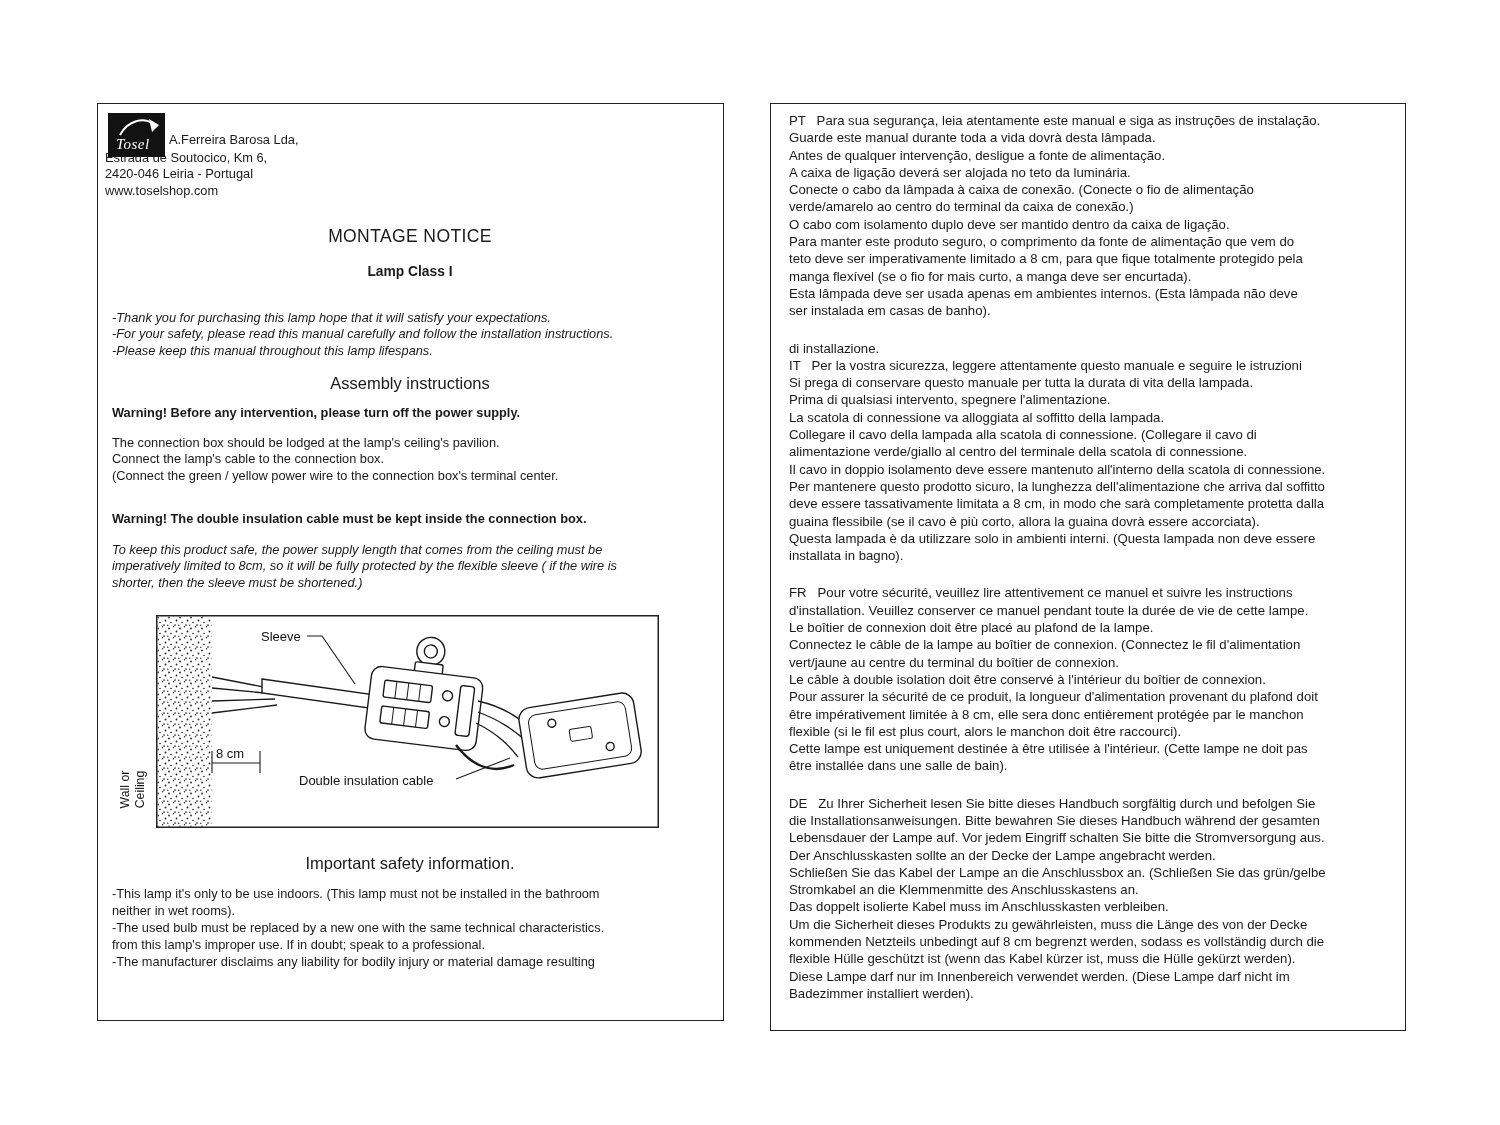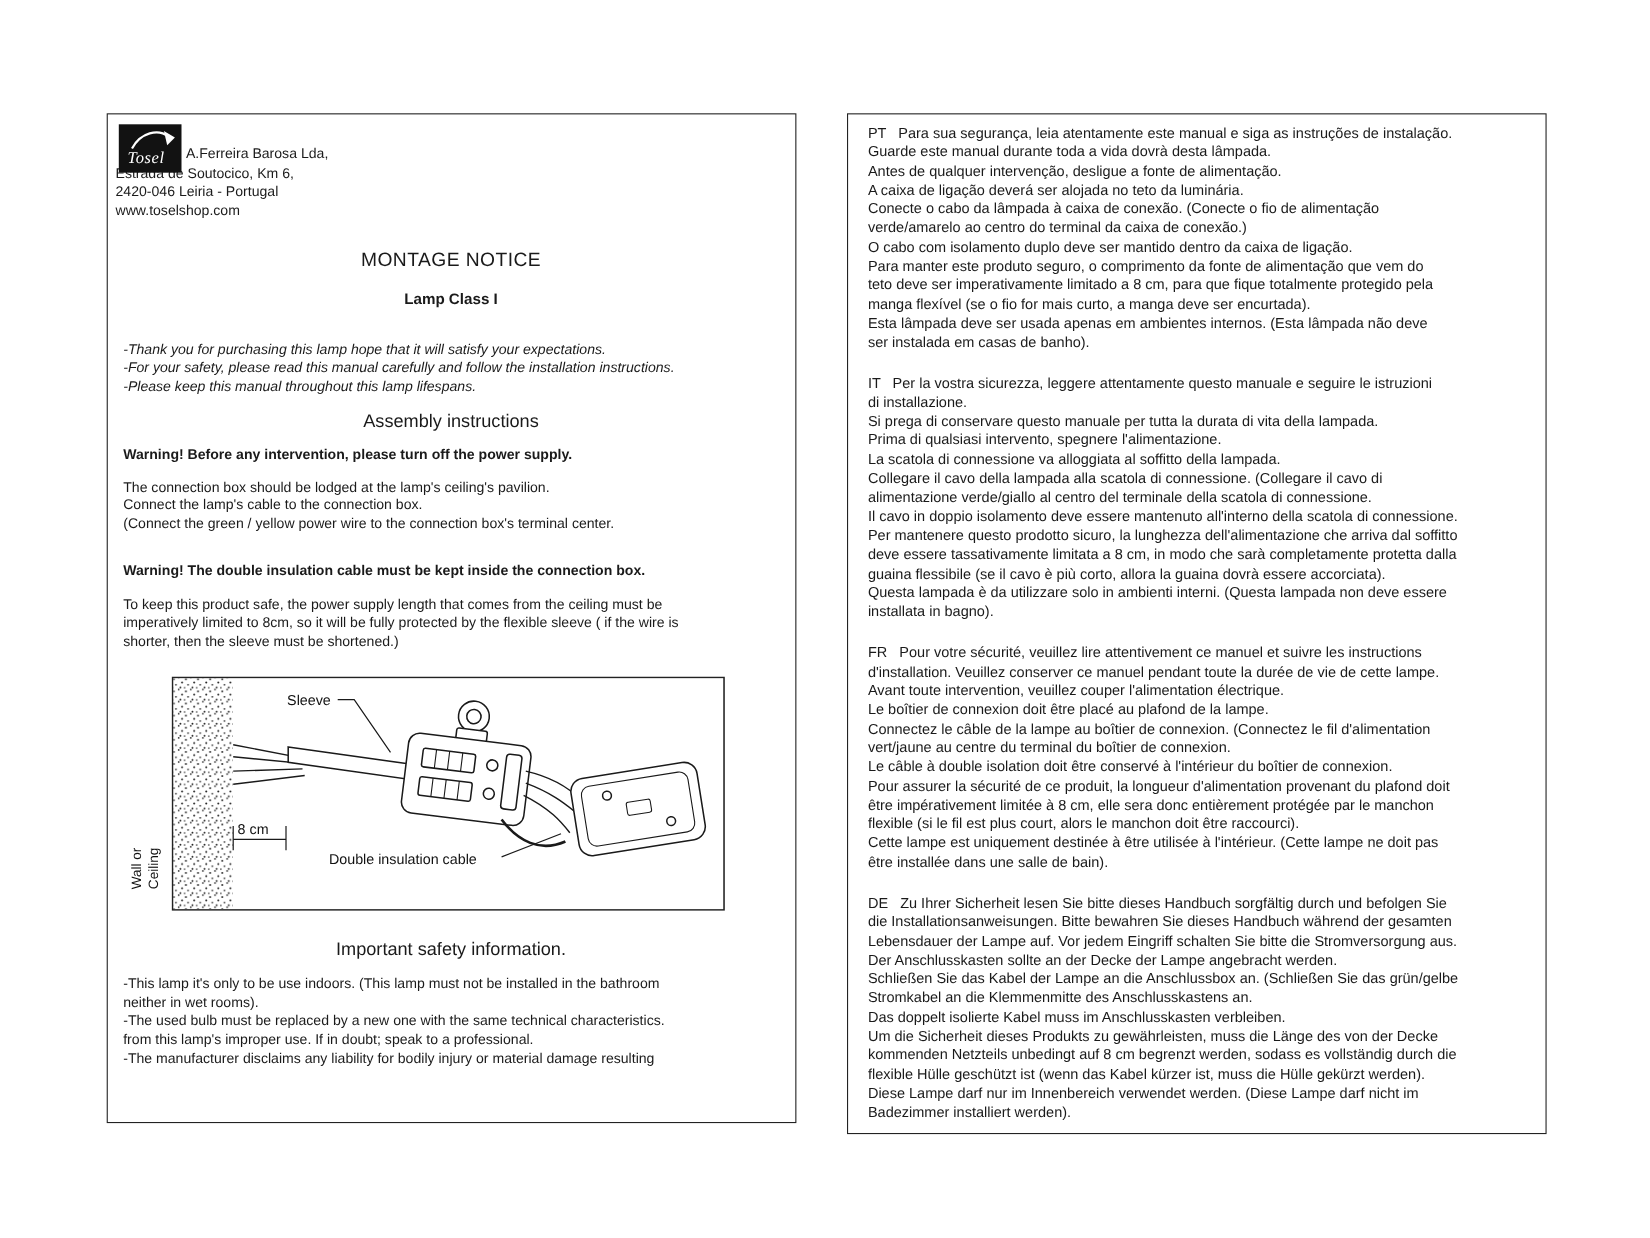--- a/index.html
+++ b/index.html
@@ -24,21 +24,21 @@
   .subtitle { margin-top:16px; text-align:center; font-size:13.8px; line-height:17px; font-weight:bold; }
 
   .tb { font-size:12.8px; }
   .tb div { line-height:16.5px; white-space:pre-wrap; }
   .intro { margin-top:30px; margin-left:7px;font-style:italic; }
   h3.centerhead { margin-top:14px; text-align:center; font-size:16.5px; line-height:21px; font-weight:normal; }
   .warn { margin-left:7px; font-size:12.8px; line-height:16.5px; font-weight:bold; }
   .warn1 { margin-top:11px; }
   .conn { margin-top:13px; margin-left:7px; }
   .warn2 { margin-top:27px; }
-  .len { margin-top:14px; margin-left:7px; }
+  .len { margin-top:14px; margin-left:7px;font-style:italic; }
   h3.safetyhead { margin-top:25px; }
   .safety { margin-top:11px; margin-left:7px; }
   .safety div { line-height:17px; }
 
   
   .diagram { position:relative; margin-top:24px; margin-left:51px; width:503px; height:213px; }
   .dsvg text { font-family:"Liberation Sans", sans-serif; font-size:13px; fill:#111; }
   .wall-label {
     position:absolute; left:-54px; top:160px; width:60px; text-align:center;
     font-size:12.3px; line-height:14.5px; transform:rotate(-90deg); color:#111;
@@ -190,38 +190,37 @@
         <div>Conecte o cabo da lâmpada à caixa de conexão. (Conecte o fio de alimentação</div>
         <div>verde/amarelo ao centro do terminal da caixa de conexão.)</div>
         <div>O cabo com isolamento duplo deve ser mantido dentro da caixa de ligação.</div>
         <div>Para manter este produto seguro, o comprimento da fonte de alimentação que vem do</div>
         <div>teto deve ser imperativamente limitado a 8 cm, para que fique totalmente protegido pela</div>
         <div>manga flexível (se o fio for mais curto, a manga deve ser encurtada).</div>
         <div>Esta lâmpada deve ser usada apenas em ambientes internos. (Esta lâmpada não deve</div>
         <div>ser instalada em casas de banho).</div>
       </div>
     <div class="lang-section">
+        <div>di installazione.</div>
         <div>IT   Per la vostra sicurezza, leggere attentamente questo manuale e seguire le istruzioni</div>
-        <div>di installazione.</div>
         <div>Si prega di conservare questo manuale per tutta la durata di vita della lampada.</div>
         <div>Prima di qualsiasi intervento, spegnere l'alimentazione.</div>
         <div>La scatola di connessione va alloggiata al soffitto della lampada.</div>
         <div>Collegare il cavo della lampada alla scatola di connessione. (Collegare il cavo di</div>
         <div>alimentazione verde/giallo al centro del terminale della scatola di connessione.</div>
         <div>Il cavo in doppio isolamento deve essere mantenuto all'interno della scatola di connessione.</div>
         <div>Per mantenere questo prodotto sicuro, la lunghezza dell'alimentazione che arriva dal soffitto</div>
         <div>deve essere tassativamente limitata a 8 cm, in modo che sarà completamente protetta dalla</div>
         <div>guaina flessibile (se il cavo è più corto, allora la guaina dovrà essere accorciata).</div>
         <div>Questa lampada è da utilizzare solo in ambienti interni. (Questa lampada non deve essere</div>
         <div>installata in bagno).</div>
       </div>
     <div class="lang-section">
         <div>FR   Pour votre sécurité, veuillez lire attentivement ce manuel et suivre les instructions</div>
         <div>d'installation. Veuillez conserver ce manuel pendant toute la durée de vie de cette lampe.</div>
-        <div>Avant toute intervention, veuillez couper l'alimentation électrique.</div>
         <div>Le boîtier de connexion doit être placé au plafond de la lampe.</div>
         <div>Connectez le câble de la lampe au boîtier de connexion. (Connectez le fil d'alimentation</div>
         <div>vert/jaune au centre du terminal du boîtier de connexion.</div>
         <div>Le câble à double isolation doit être conservé à l'intérieur du boîtier de connexion.</div>
         <div>Pour assurer la sécurité de ce produit, la longueur d'alimentation provenant du plafond doit</div>
         <div>être impérativement limitée à 8 cm, elle sera donc entièrement protégée par le manchon</div>
         <div>flexible (si le fil est plus court, alors le manchon doit être raccourci).</div>
         <div>Cette lampe est uniquement destinée à être utilisée à l'intérieur. (Cette lampe ne doit pas</div>
         <div>être installée dans une salle de bain).</div>
       </div>

